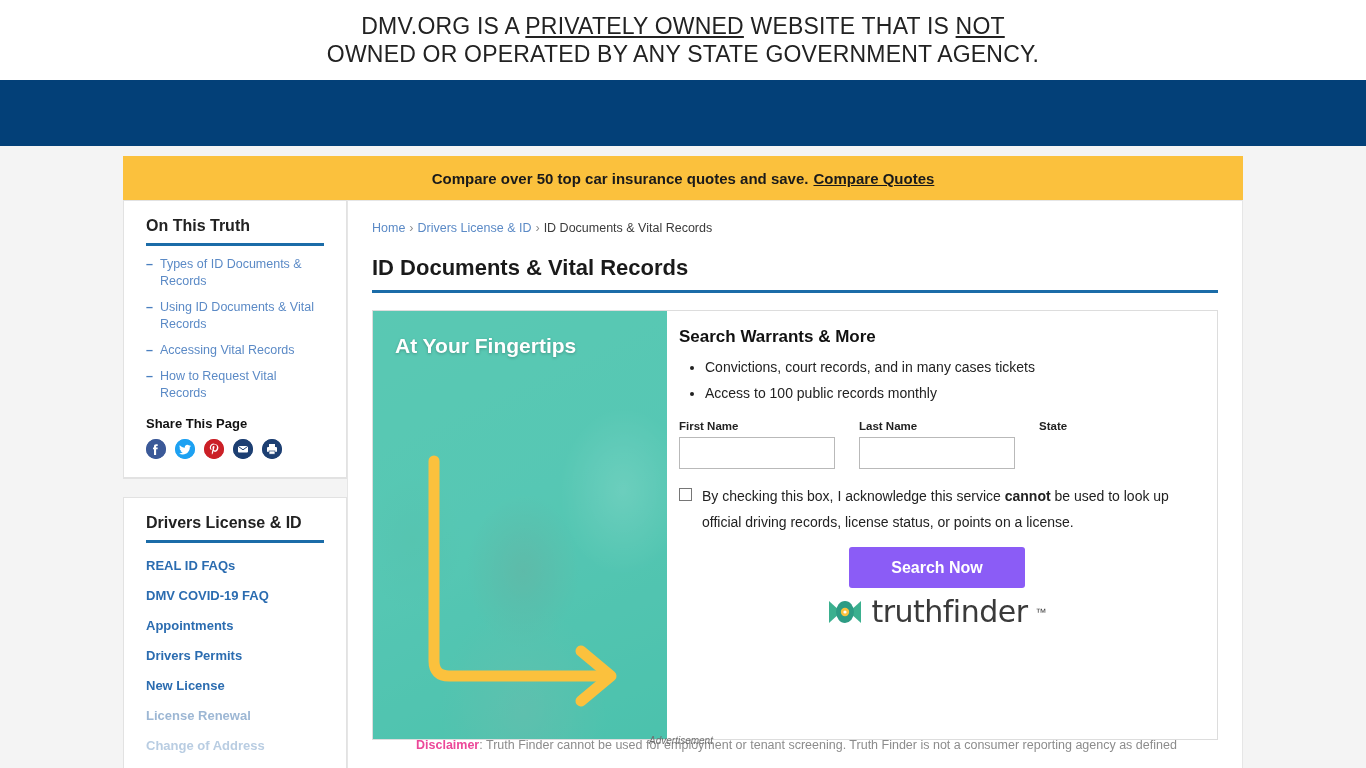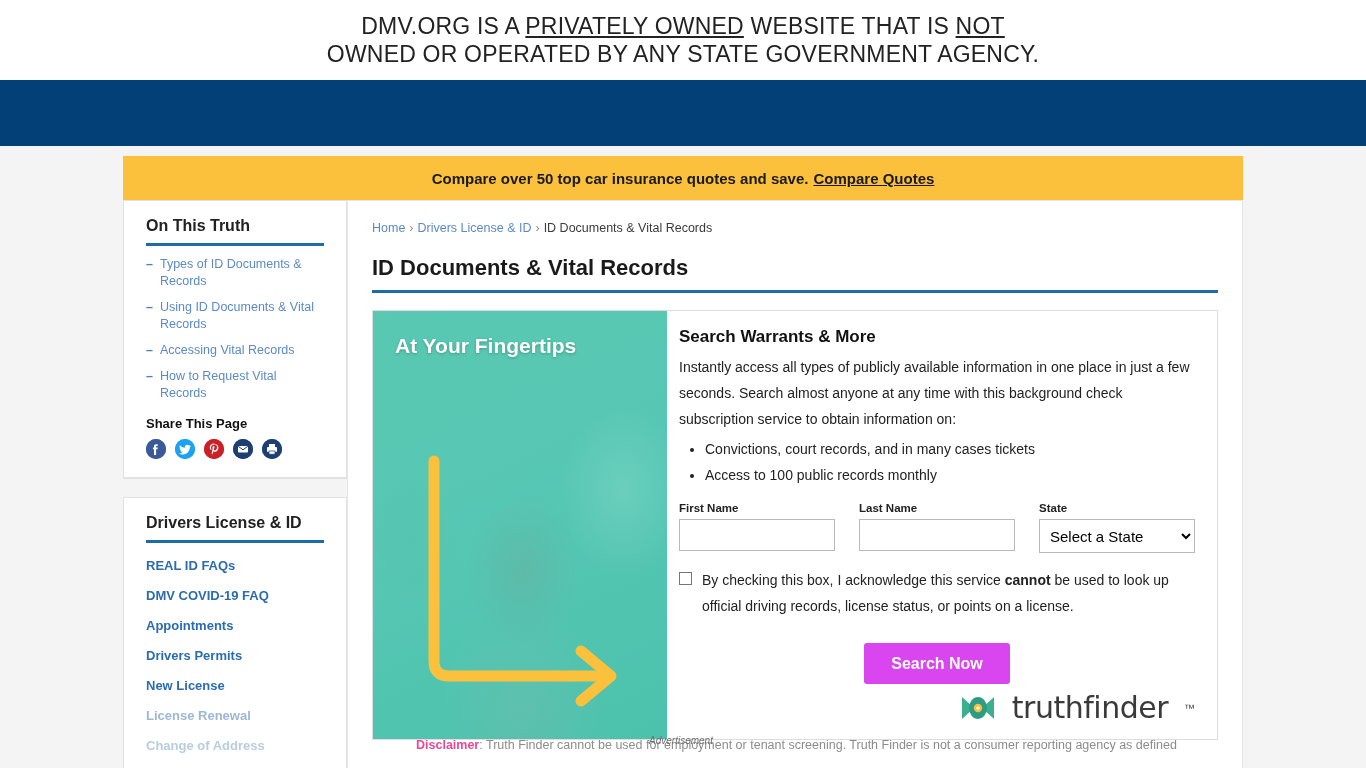--- a/index.html
+++ b/index.html
@@ -145,33 +145,33 @@
   .form-row { display:flex; gap:24px; margin-bottom:14px; }
   .field-label { font-size:11.5px; font-weight:bold; color:#222; margin-bottom:5px; }
   .field-input {
     width:100%; height:32px; border:1px solid #b9b9b9; background:#fff;
     font-size:14px; padding:0 6px; font-family:"Liberation Sans", sans-serif;
   }
   .field-select {
     width:100%; height:34px; border:1px solid #b9b9b9; background:#fff;
     font-size:15px; padding:0 6px; font-family:"Liberation Sans", sans-serif;
   }
-  #ack-row { display:flex; align-items:flex-start; margin:4px 0 24px; }
+  #ack-row { display:flex; align-items:flex-start; margin:4px 0 12px; }
   #ack-box {
     width:13px; height:13px; border:1px solid #767676; background:#fff;
     margin:5px 10px 0 0; flex:0 0 13px; cursor:pointer;
   }
   #ack-text { font-size:14px; line-height:26px; color:#222; }
   #search-now {
-    display:block; margin:0 auto 6px; width:146px; height:41px;
-    background:#d946ef; color:#fff; border:none; border-radius:3px;
+    display:block; margin:0 auto 6px; width:176px; height:41px;
+    background:#8b5cf6; color:#fff; border:none; border-radius:3px;
     font-size:16px; font-weight:bold; cursor:pointer;
     font-family:"Liberation Sans", sans-serif;
   }
-  #brand { display:flex; align-items:center; justify-content:flex-end; gap:16px; }
+  #brand { display:flex; align-items:center; justify-content:center; gap:8px; }
   #brand-word {
     font-size:30px; color:#3a3a3a; letter-spacing:-.5px;
     font-family:"DejaVu Sans", sans-serif;
   }
   #brand-tm { font-size:11px; vertical-align:super; color:#3a3a3a; }
 
   #disclaimer {
     position:absolute; left:24px; right:24px; top:534px;
     font-size:12.5px; line-height:20px; color:#8c8c8c;
   }
@@ -315,40 +315,36 @@
           <path d="M61 150 L61 350 Q61 365 76 365 L228 365" fill="none" stroke="#fbc13d" stroke-width="11" stroke-linecap="round"></path>
           <path d="M208 340 L238 365 L208 390" fill="none" stroke="#fbc13d" stroke-width="11" stroke-linecap="round" stroke-linejoin="round"></path>
         </svg>
         <div id="ad-headline">
           <div>At Your Fingertips</div>
         </div>
       </div>
 
       <div id="ad-body">
         <h2 id="ad-title">Search Warrants &amp; More</h2>
-        <p id="ad-para">Instantly access all types of publicly available information in one place in just a few seconds. Search almost anyone at any time with this background check subscription service to obtain information on:</p>
         <ul id="ad-list">
           <li>Convictions, court records, and in many cases tickets</li>
           <li>Access to 100 public records monthly</li>
         </ul>
 
         <div class="form-row">
           <div style="flex:1">
             <div class="field-label">First Name</div>
             <input class="field-input" value="" style="">
           </div>
           <div style="flex:1">
             <div class="field-label">Last Name</div>
             <input class="field-input" value="" style="">
           </div>
           <div style="flex:1">
             <div class="field-label">State</div>
-            <select class="field-select">
-              <option>Select a State</option>
-            </select>
           </div>
         </div>
 
         <div id="ack-row">
           <div id="ack-box"></div>
           <div id="ack-text">
             <span>By checking this box, I acknowledge this service </span><b>cannot</b><span> be used to look up official driving records, license status, or points on a license.</span>
           </div>
         </div>
 

